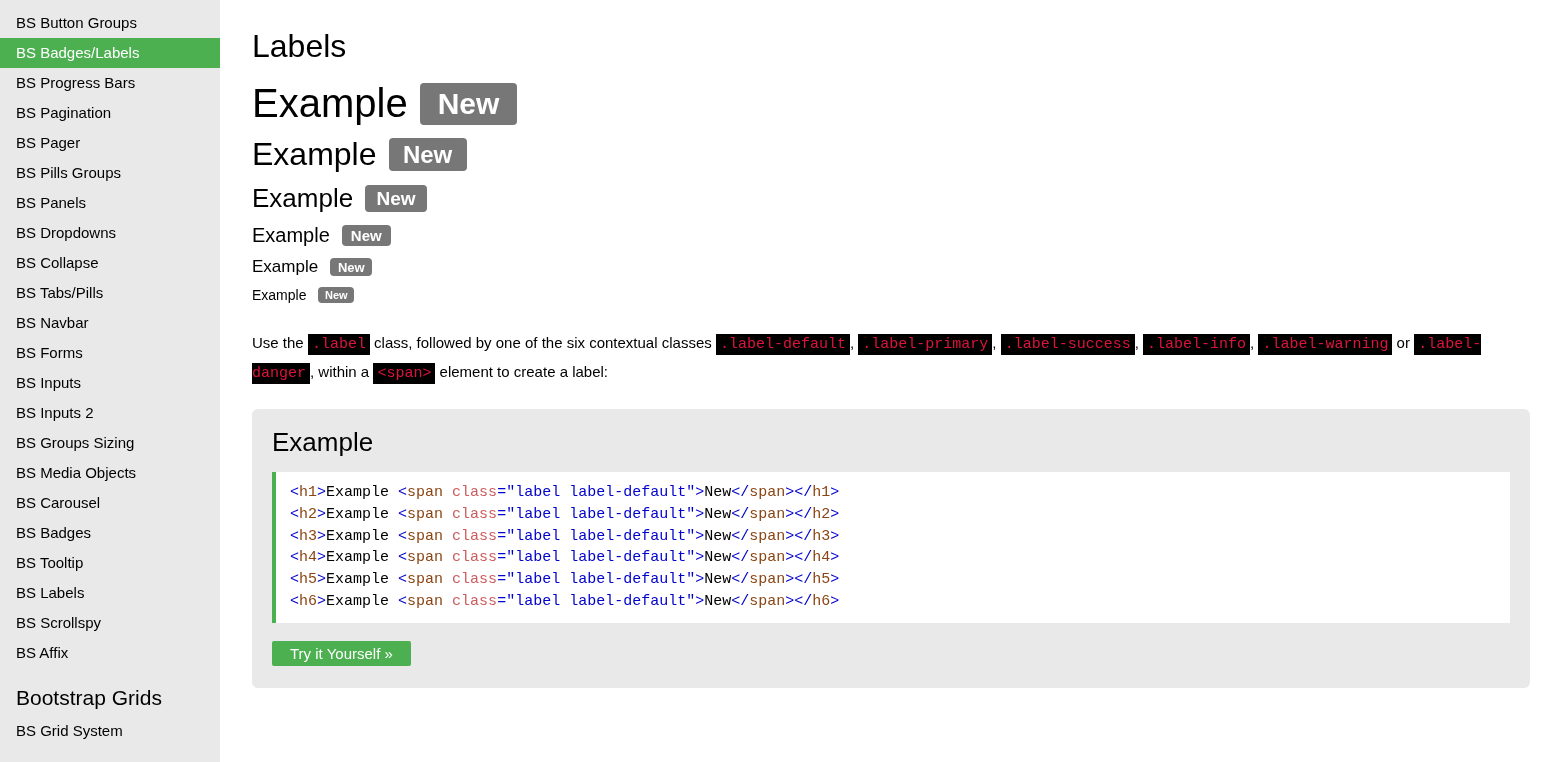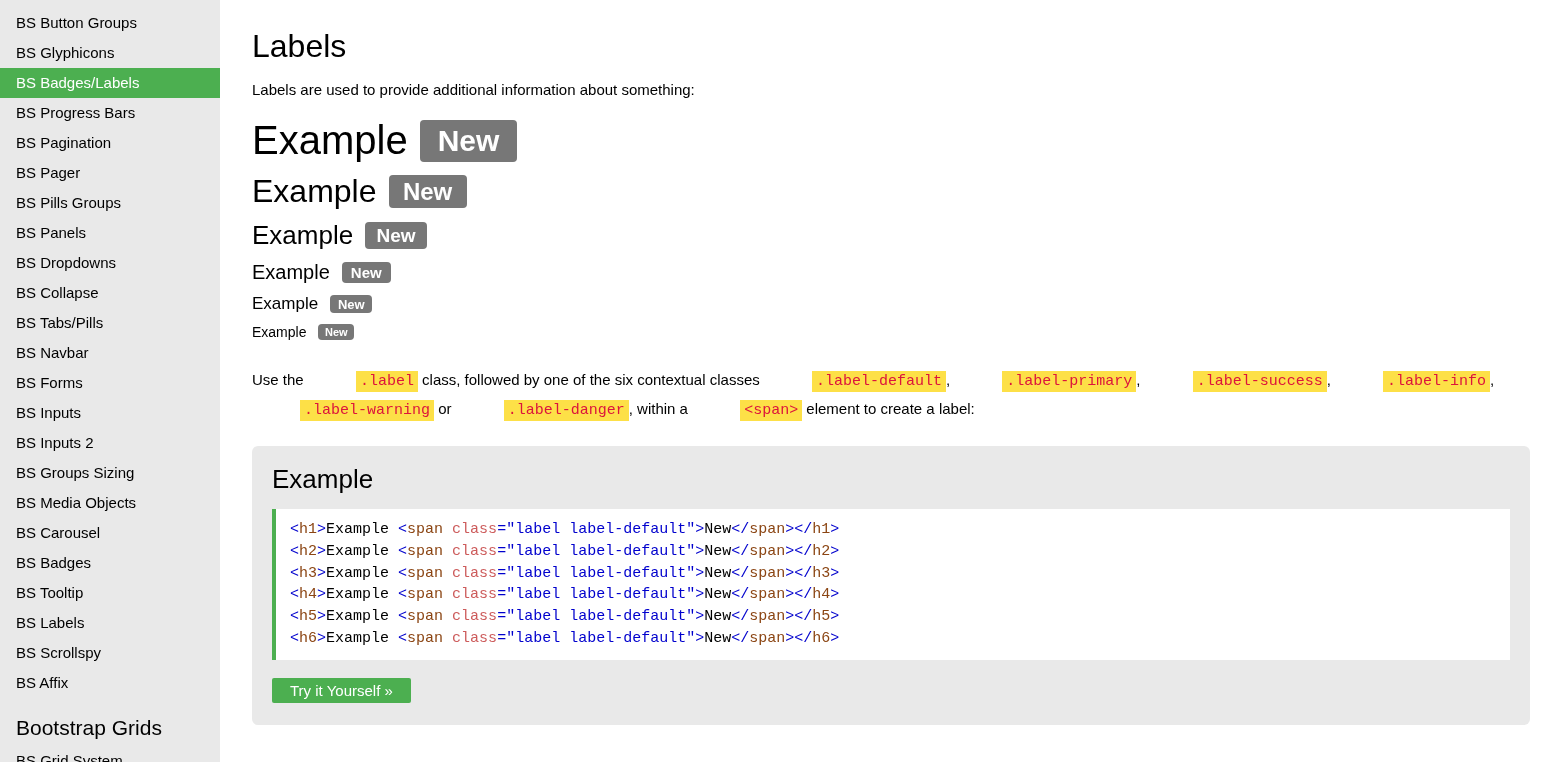--- a/index.html
+++ b/index.html
@@ -24,38 +24,37 @@
     .h5 .ex-text { font-size: 17px; }
     .h6 .ex-text { font-size: 14px; }
     .label-badge { background: #777; color: #fff; font-weight: 700; border-radius: 4px; padding: 0.2em 0.6em; display: inline-block; line-height: 1; }
     .h1 .label-badge { font-size: 30px; }
     .h2 .label-badge { font-size: 24px; }
     .h3 .label-badge { font-size: 19px; }
     .h4 .label-badge { font-size: 15px; }
     .h5 .label-badge { font-size: 13px; }
     .h6 .label-badge { font-size: 11px; }
     .desc { margin-top: 26px; font-size: 15px; line-height: 1.8; }
-    .codespan { font-family: Consolas, "Courier New", monospace; background: #fde047; color: #dc143c; padding: 2px 4px; font-size: 15px; margin-left: 48px; }
+    .codespan { font-family: Consolas, "Courier New", monospace; background: #000000; color: #dc143c; padding: 2px 4px; font-size: 15px; }
     .example-box { background: #e9e9e9; border-radius: 6px; padding: 18px 20px 22px 20px; margin-top: 22px; }
     .example-box h2 { font-size: 26px; font-weight: 400; margin-bottom: 14px; }
     .code-block { background: #fff; border-left: 4px solid #4caf50; padding: 10px 14px; font-family: Consolas, "Courier New", monospace; font-size: 15px; line-height: 1.45; overflow-x: auto; }
     .code-block .line { white-space: pre; }
     .brown { color: #8b4513; }
     .red { color: #cd5c5c; }
     .mediumblue { color: #0000cd; }
     .txt { color: #000; }
     .try-btn { display: inline-block; background: #4caf50; color: #fff; border: none; padding: 4px 18px; font-size: 15px; margin-top: 18px; cursor: pointer; border-radius: 2px; }
   </style>
 </head>
 <body>
 
 <div class="layout">
   <div class="sidebar" id="sidebar">
       <div class="nav-item">BS Button Groups</div>
-      <div class="nav-item">BS Glyphicons</div>
       <div class="nav-item active">BS Badges/Labels</div>
       <div class="nav-item">BS Progress Bars</div>
       <div class="nav-item">BS Pagination</div>
       <div class="nav-item">BS Pager</div>
       <div class="nav-item">BS Pills Groups</div>
       <div class="nav-item">BS Panels</div>
       <div class="nav-item">BS Dropdowns</div>
       <div class="nav-item">BS Collapse</div>
       <div class="nav-item">BS Tabs/Pills</div>
       <div class="nav-item">BS Navbar</div>
@@ -68,21 +67,20 @@
       <div class="nav-item">BS Badges</div>
       <div class="nav-item">BS Tooltip</div>
       <div class="nav-item">BS Labels</div>
       <div class="nav-item">BS Scrollspy</div>
       <div class="nav-item">BS Affix</div>
       <div class="nav-header">Bootstrap Grids</div>
       <div class="nav-item">BS Grid System</div>
     </div>
   <div class="main">
     <h2 class="section-title">Labels</h2>
-    <p class="intro">Labels are used to provide additional information about something:</p>
     <div id="examples-area">
         <div class="ex-line h1">
           <span class="ex-text">Example</span>
           <span class="label-badge">New</span>
         </div>
         <div class="ex-line h2">
           <span class="ex-text">Example</span>
           <span class="label-badge">New</span>
         </div>
         <div class="ex-line h3">

